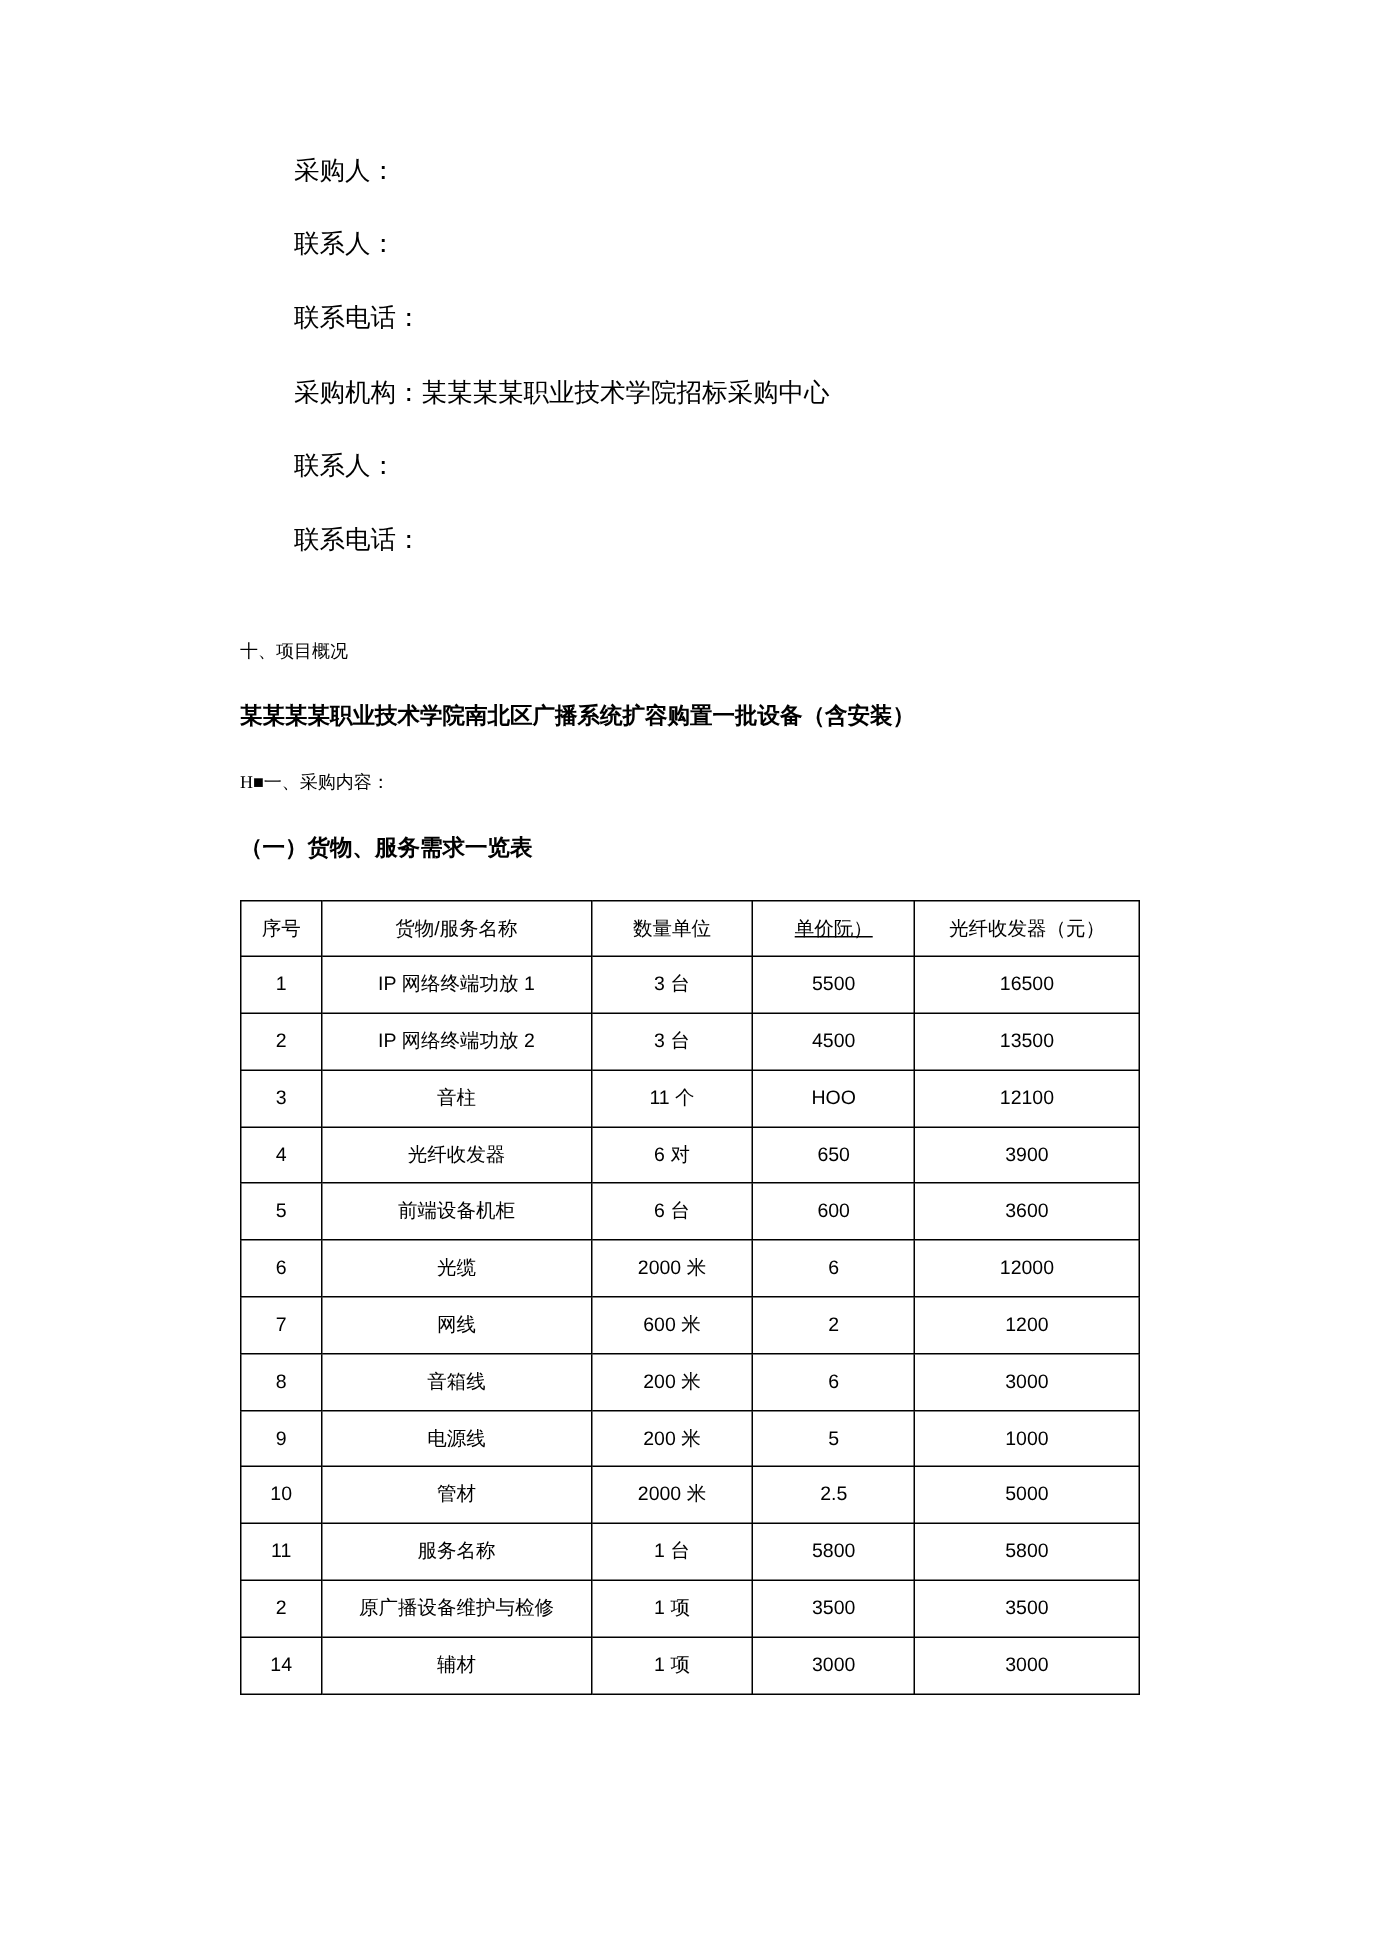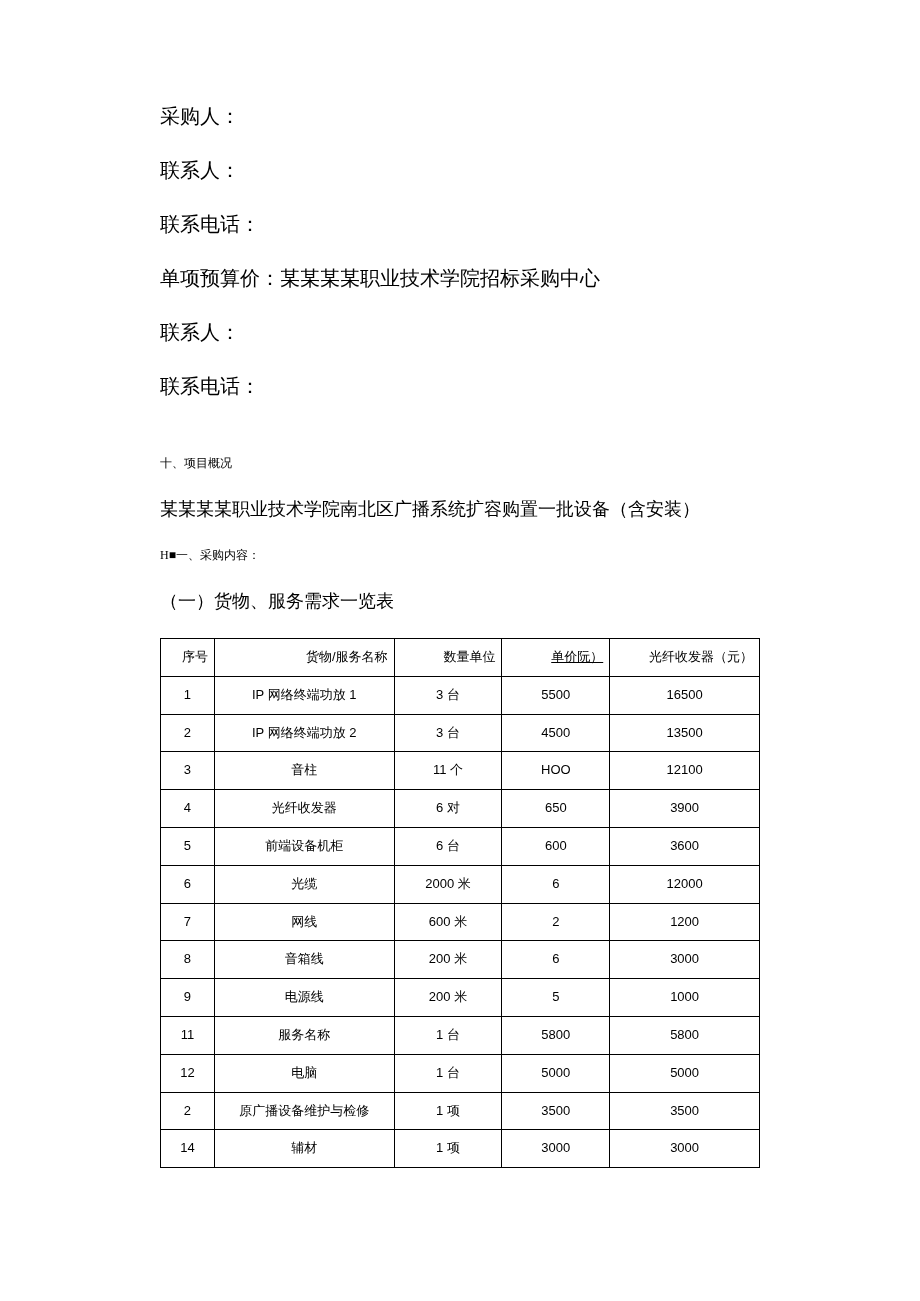--- a/index.html
+++ b/index.html
@@ -11,63 +11,64 @@
       font-family: "SimSun", "宋体", serif;
       font-size: 14px;
       color: #000;
       background: #fff;
       width: 920px;
       padding: 100px 160px 120px 160px;
       line-height: 1.6;
     }
     .field-line {
       margin-bottom: 22px;
-      font-size: 20px;
+      font-size: 17px;
+      margin-left: 36px;
     }
     .section-gap {
       height: 30px;
     }
     .section-heading {
       margin-bottom: 22px;
       font-size: 12px;
     }
     .para {
       margin-bottom: 22px;
-      font-size: 18px;
+      font-size: 15px;
+      font-weight: bold;
     }
     table {
       border-collapse: collapse;
       width: 100%;
       margin-top: 8px;
     }
     th, td {
       border: 1px solid #000;
       padding: 8px 6px;
       text-align: center;
       font-size: 13px;
       font-weight: normal;
       font-family: Arial, "SimSun", sans-serif;
     }
     th {
       font-weight: normal;
-      text-align: right;
     }
     .col-seq { width: 9%; }
     .col-name { width: 30%; }
     .col-qty { width: 18%; }
     .col-price { width: 18%; text-decoration: underline; }
     .col-budget { width: 25%; }
   </style>
 </head>
 <body>
 
 <div class="field-line">采购人：</div>
 <div class="field-line">联系人：</div>
 <div class="field-line">联系电话：</div>
-<div class="field-line">单项预算价：某某某某职业技术学院招标采购中心</div>
+<div class="field-line">采购机构：某某某某职业技术学院招标采购中心</div>
 <div class="field-line">联系人：</div>
 <div class="field-line">联系电话：</div>
 
 <div class="section-gap"></div>
 
 <div class="section-heading">十、项目概况</div>
 <div class="para">某某某某职业技术学院南北区广播系统扩容购置一批设备（含安装）</div>
 <div class="section-heading">H■一、采购内容：</div>
 <div class="para">（一）货物、服务需求一览表</div>
 
@@ -139,32 +140,32 @@
         <td>3000</td>
       </tr>
       <tr>
         <td>9</td>
         <td>电源线</td>
         <td>200 米</td>
         <td>5</td>
         <td>1000</td>
       </tr>
       <tr>
+        <td>10</td>
+        <td>管材</td>
+        <td>2000 米</td>
+        <td>2.5</td>
+        <td>5000</td>
+      </tr>
+      <tr>
         <td>11</td>
         <td>服务名称</td>
         <td>1 台</td>
         <td>5800</td>
         <td>5800</td>
-      </tr>
-      <tr>
-        <td>12</td>
-        <td>电脑</td>
-        <td>1 台</td>
-        <td>5000</td>
-        <td>5000</td>
       </tr>
       <tr>
         <td>2</td>
         <td>原广播设备维护与检修</td>
         <td>1 项</td>
         <td>3500</td>
         <td>3500</td>
       </tr>
       <tr>
         <td>14</td>

